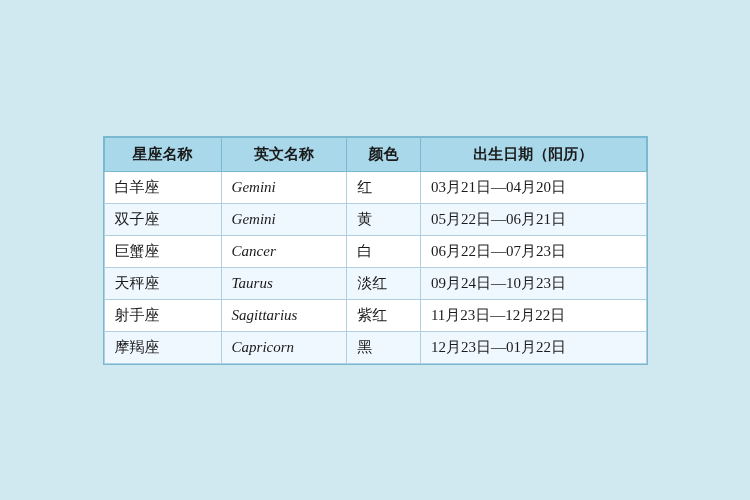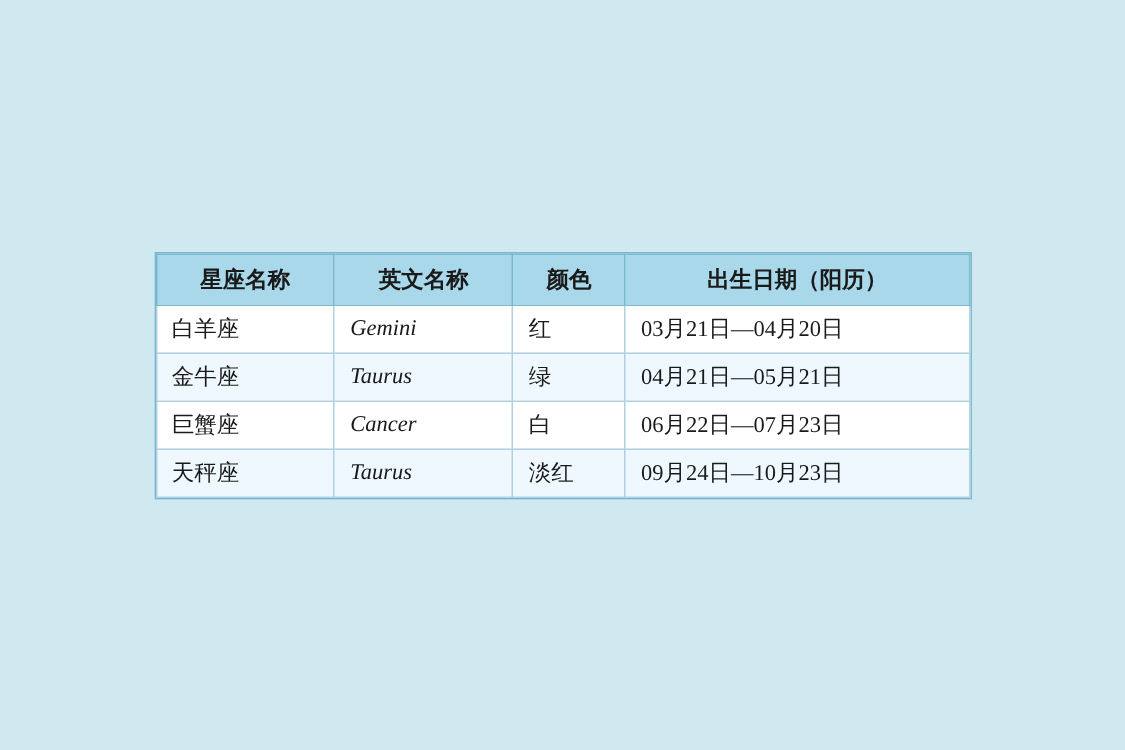--- a/index.html
+++ b/index.html
@@ -79,32 +79,44 @@
       </tr>
     </thead>
     <tbody id="table-body">
     <tr>
           <td>白羊座</td>
           <td>Gemini</td>
           <td>红</td>
           <td>03月21日—04月20日</td>
         </tr>
         <tr>
-          <td>金牛座</td>
-          <td>Taurus</td>
-          <td>绿</td>
-          <td>04月21日—05月21日</td>
+          <td>双子座</td>
+          <td>Gemini</td>
+          <td>黄</td>
+          <td>05月22日—06月21日</td>
         </tr>
         <tr>
           <td>巨蟹座</td>
           <td>Cancer</td>
           <td>白</td>
           <td>06月22日—07月23日</td>
         </tr>
         <tr>
           <td>天秤座</td>
           <td>Taurus</td>
           <td>淡红</td>
           <td>09月24日—10月23日</td>
         </tr>
+        <tr>
+          <td>射手座</td>
+          <td>Sagittarius</td>
+          <td>紫红</td>
+          <td>11月23日—12月22日</td>
+        </tr>
+        <tr>
+          <td>摩羯座</td>
+          <td>Capricorn</td>
+          <td>黑</td>
+          <td>12月23日—01月22日</td>
+        </tr>
       </tbody>
   </table>
 </div>
 
 </body></html>

